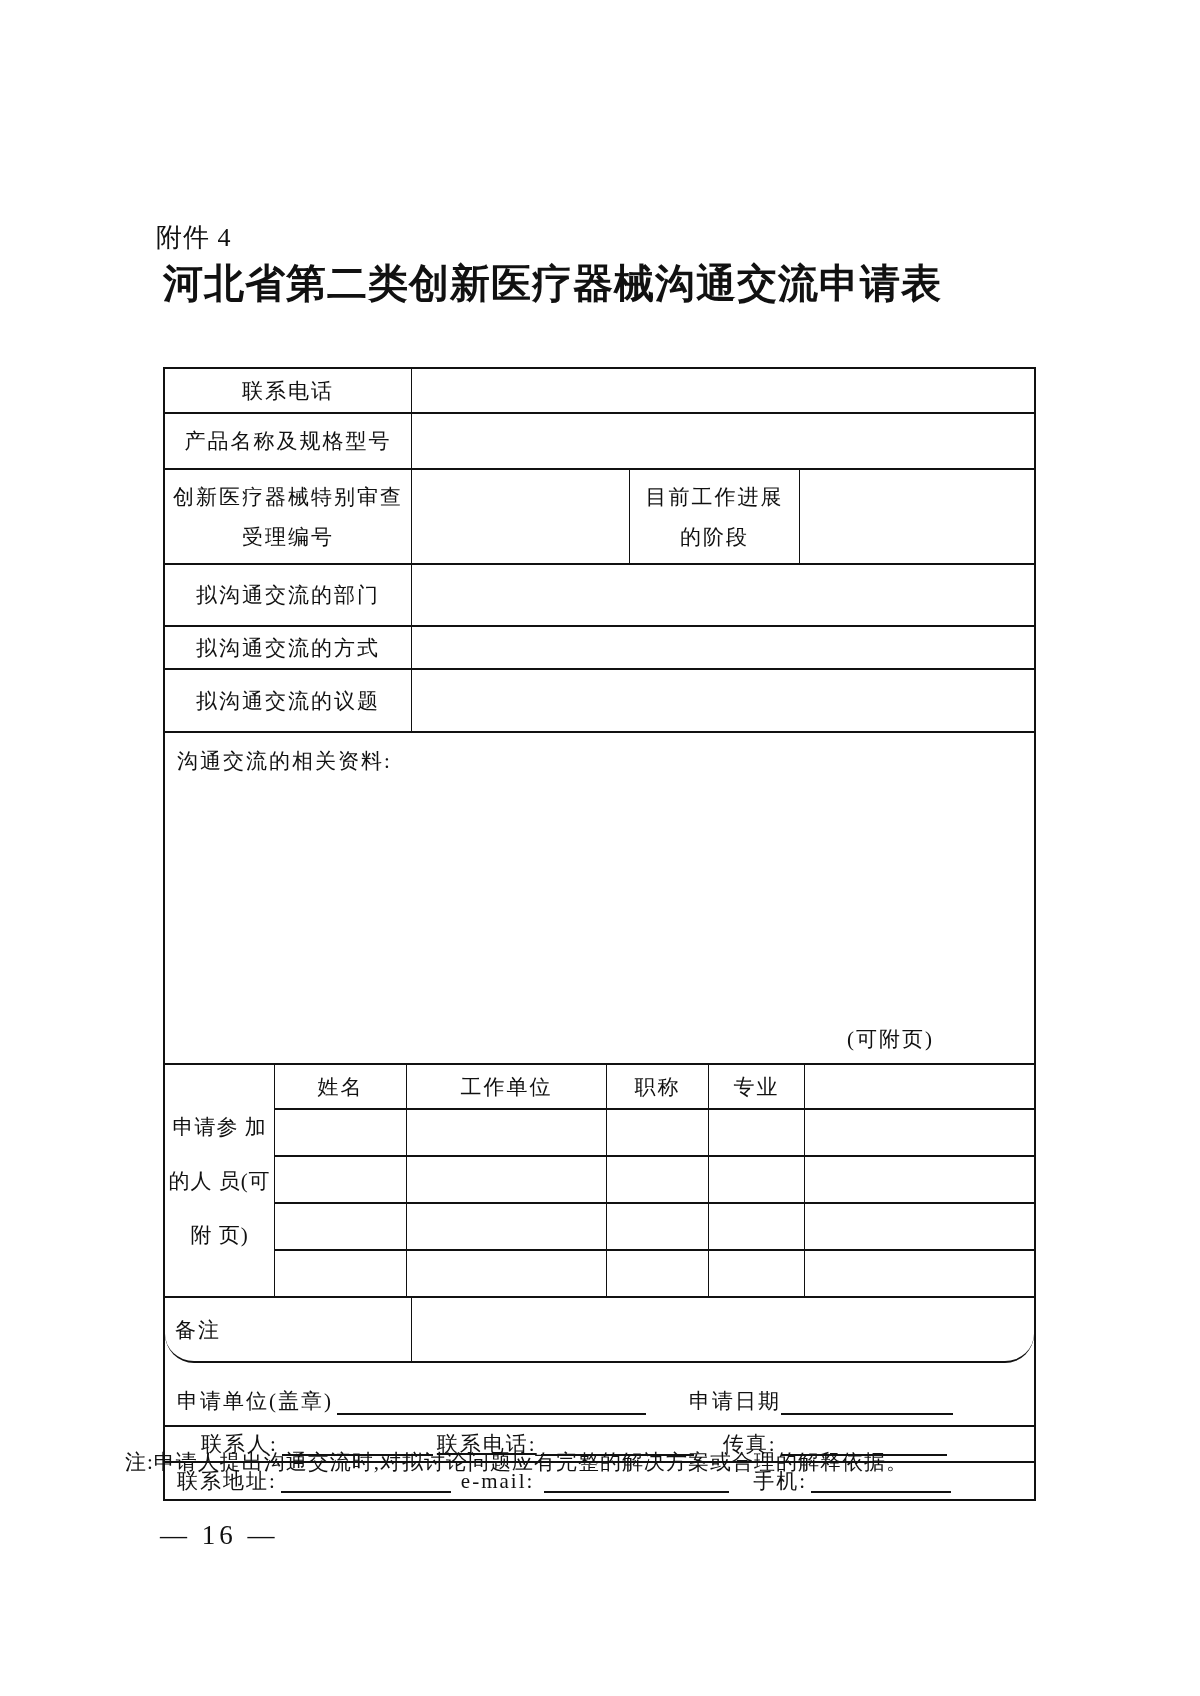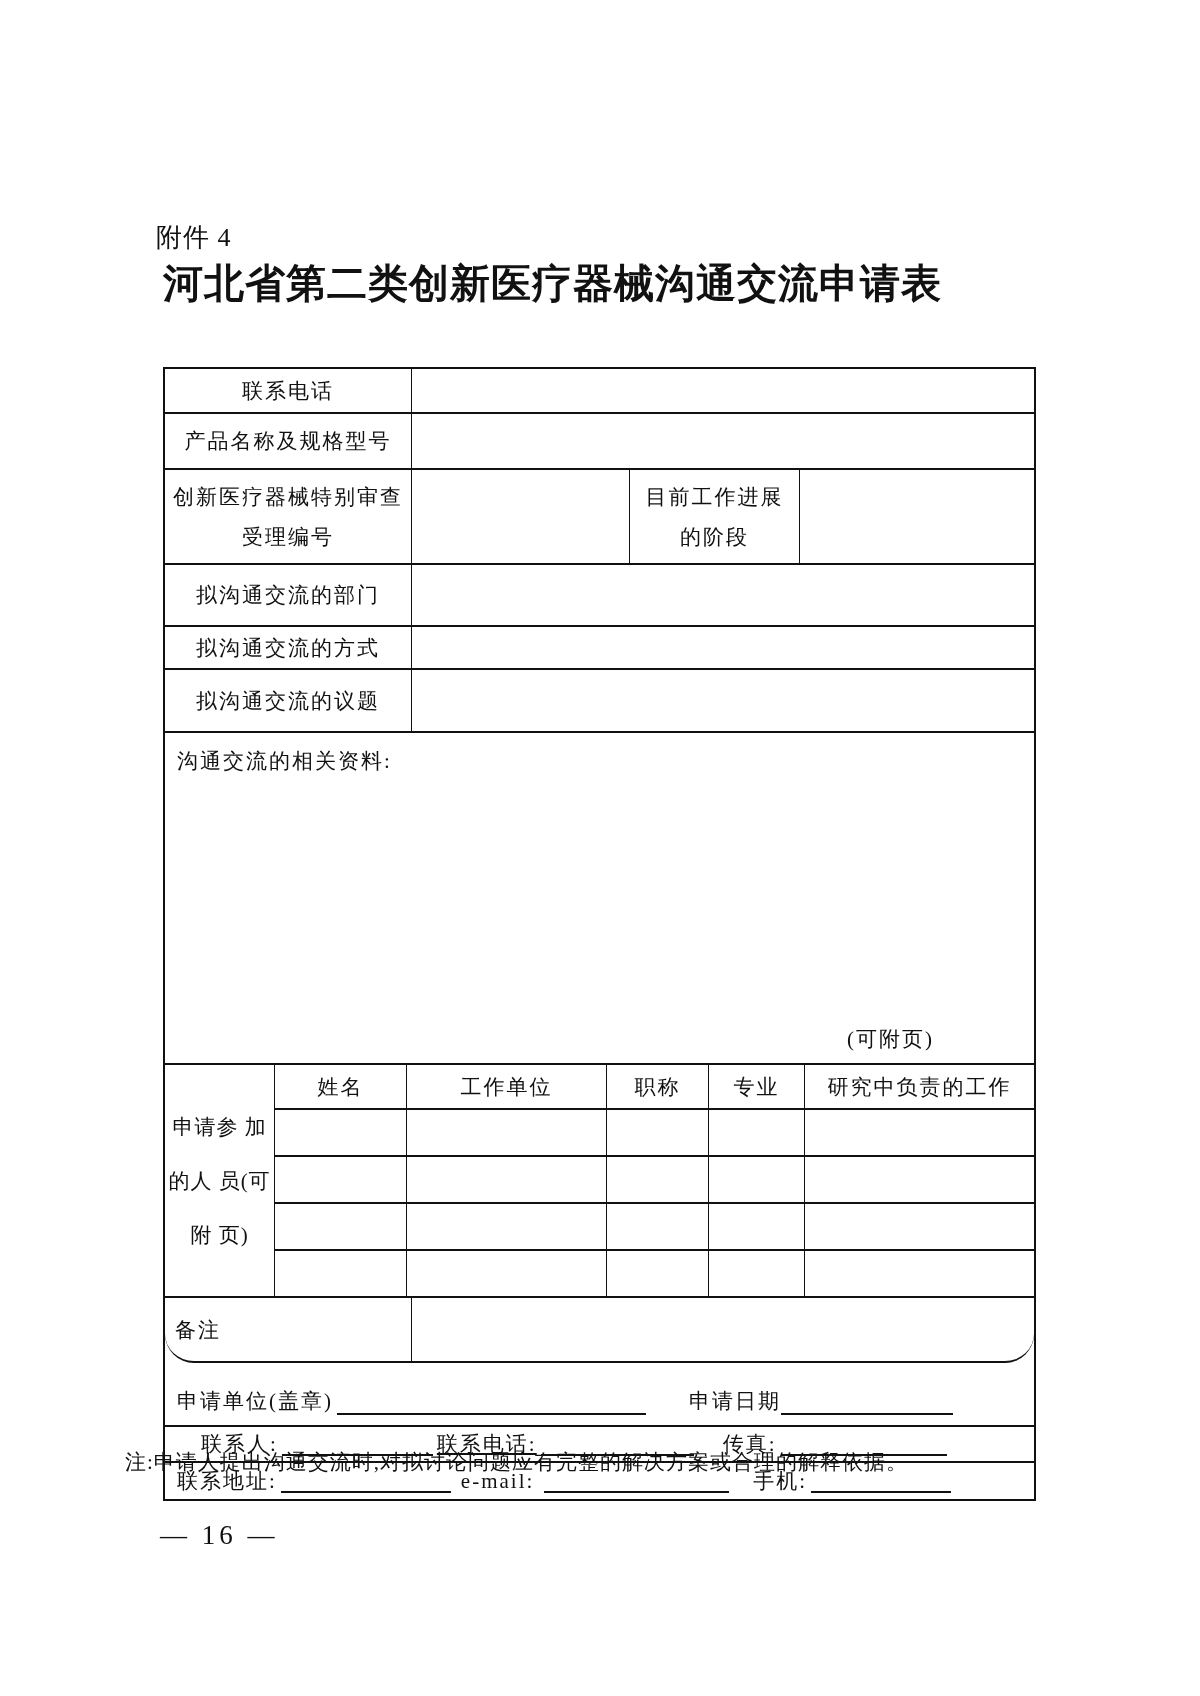--- a/index.html
+++ b/index.html
@@ -115,21 +115,20 @@
 加的人
 员(可附
 页)</span>
       </div>
       <div class="p-grid">
         <div class="p-row" style="flex:none;height:45px;">
           <div class="c div c1">姓名</div>
           <div class="c div c2">工作单位</div>
           <div class="c div c3">职称</div>
           <div class="c div c4">专业</div>
-          <div class="c c5">研究中负责的工作</div>
         </div>
         <div class="p-row">
           <div class="c div c1"></div>
           <div class="c div c2"></div>
           <div class="c div c3"></div>
           <div class="c div c4"></div>
           <div class="c c5"></div>
         </div>
         <div class="p-row">
           <div class="c div c1"></div>

